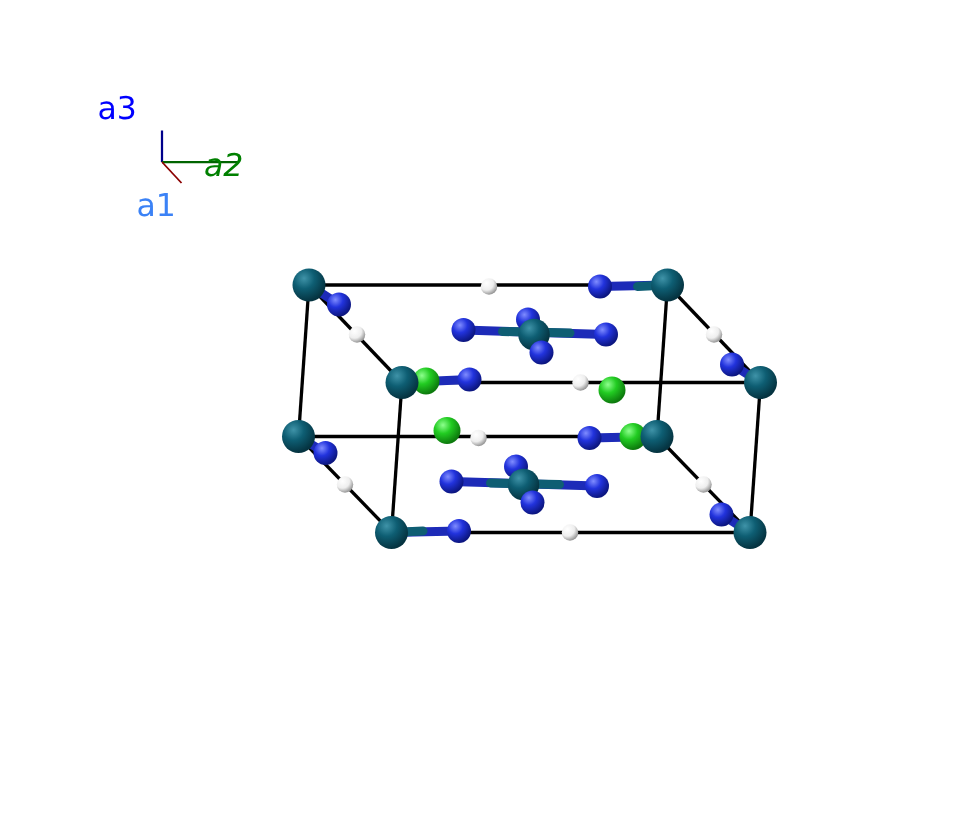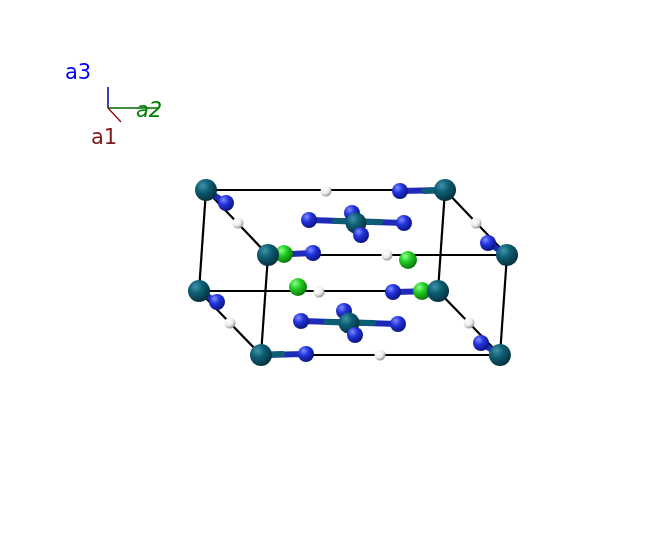--- a/index.html
+++ b/index.html
@@ -118,14 +118,14 @@
       <circle cx="477" cy="255" r="11" fill="url(#gMetal)"></circle>
       <circle cx="169" cy="291" r="11" fill="url(#gMetal)"></circle>
       <circle cx="408" cy="291" r="11" fill="url(#gMetal)"></circle>
       <circle cx="231" cy="355" r="11" fill="url(#gMetal)"></circle>
       <circle cx="470" cy="355" r="11" fill="url(#gMetal)"></circle>
     </g>
   </svg>
 
   <span class="axis-label" style="left:65px; top:62px; color:#0000ff;">a3</span>
   <span class="axis-label" style="left:136px; top:100px; color:#008000;font-style:italic;">a2</span>
-  <span class="axis-label" style="left:91px; top:127px; color:#7f1d1d;">a1</span>
+  <span class="axis-label" style="left:91px; top:127px; color:#3b82f6;">a1</span>
 </div>
 
 </body></html>

